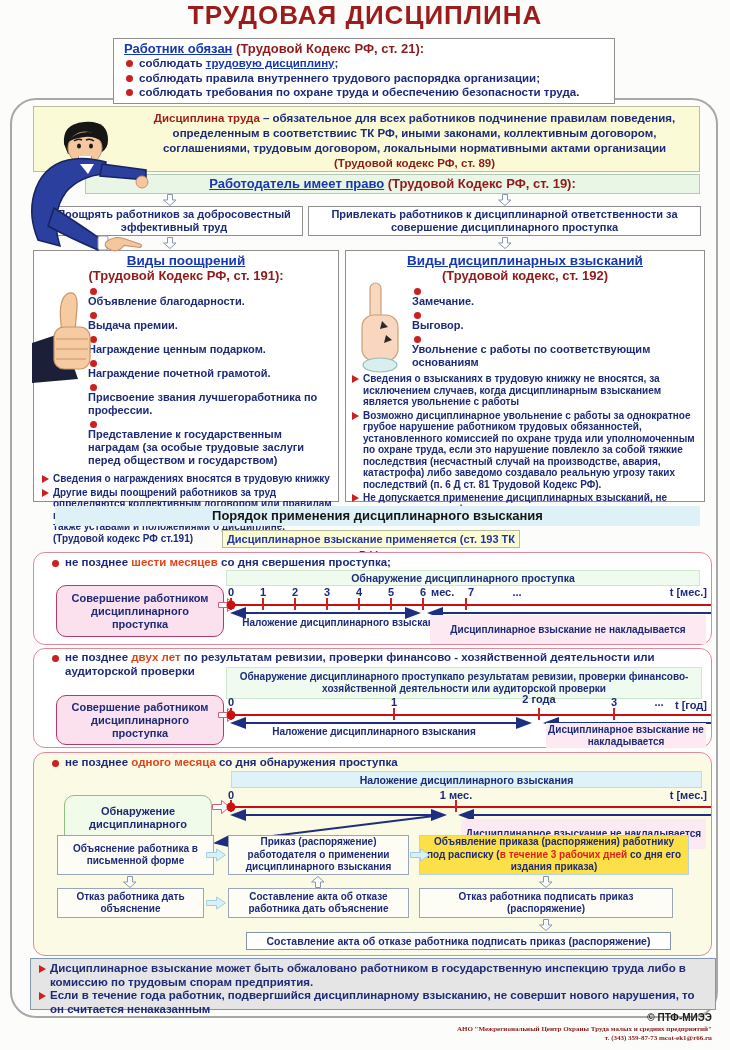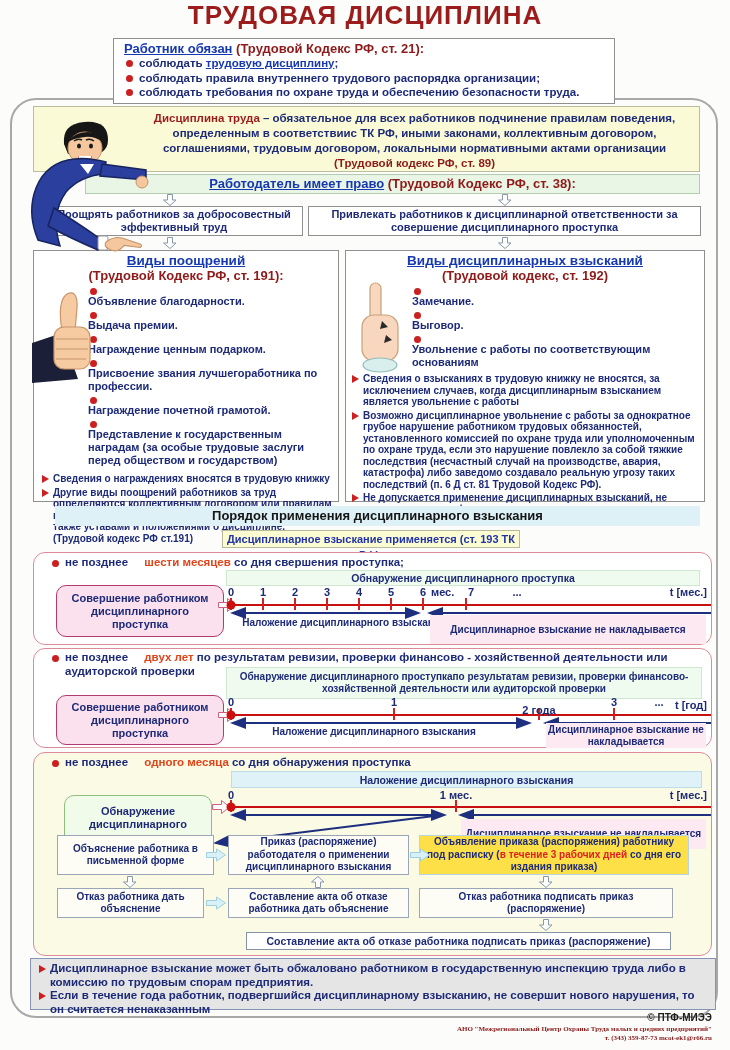--- a/index.html
+++ b/index.html
@@ -10,21 +10,21 @@
   .abs { position:absolute; }
 
   .title { left:0; top:5; width:730px; text-align:center; font-size:26px; letter-spacing:1px;
            color:#9c1b1b; }
 
   .frame { left:10; top:98px; left:10px; width:708px; height:920px;
            border:2px solid #a8a8a8; border-radius:26px; }
 
   .blue-u { color:#1638b0; text-decoration:underline; }
   .dred  { color:#8e1a1a; }
-  .hl    { color:#e04418;margin-left:13px; }
+  .hl    { color:#e04418; }
 
   .worker-box { left:113px; top:38px; width:502px; background:#fff; border:1.5px solid #8f8f8f;
                 padding:2px 10px 3px 10px; z-index:3; }
   .worker-box h2 { font-size:13px; }
   .blist { list-style:none; }
   .blist li { display:flex; align-items:flex-start; font-size:11.5px; line-height:14.5px; }
   .dot { flex:0 0 auto; width:7px; height:7px; border-radius:50%; background:#cc2020;
          margin:4px 6px 0 2px; }
 
   .def-box { left:33px; top:106px; width:667px; height:66px; background:#fafbd6;
@@ -140,21 +140,21 @@
       <path d="M78 46 L122 52 L122 62 L76 58 z" fill="#2b3f9e" stroke="#17245f" stroke-width="1.5"></path>
       <circle cx="118" cy="64" r="6" fill="#f4c79e" stroke="#c79468"></circle>
       <path d="M56 46 l8 10 l6 -10 z" fill="#fff"></path>
       <path d="M30 90 Q52 104 78 122 L74 132 Q46 120 24 108 z" fill="#2b3f9e" stroke="#17245f" stroke-width="1.5"></path>
       <rect x="74" y="118" width="10" height="14" rx="2" fill="#fff" stroke="#999"></rect>
       <path d="M82 124 q8 -6 16 -4 l18 6 q3 1.5 0 3.5 l-16 -2 q-6 8 -14 4 q-7 -3 -4 -7.5 z" fill="#f4c79e" stroke="#c79468" stroke-width="1.2"></path>
     </svg>
   </span>
 
   <div class="abs emp-band">
-    <span class="blue-u">Работодатель имеет право</span><span class="dred"> (Трудовой Кодекс РФ,  ст. 38):</span>
+    <span class="blue-u">Работодатель имеет право</span><span class="dred"> (Трудовой Кодекс РФ,  ст. 19):</span>
   </div>
 
   <span class="abs" style="left:163px;top:194px">
     <svg width="14" height="12">
         <path d="M4.5 .5 h5 v5.5 h3.5 L7 11.5 L.5 6 h4 z" fill="#fff" stroke="#8898aa"></path>
       </svg>
   </span>
   <span class="abs" style="left:498px;top:194px">
     <svg width="14" height="12">
         <path d="M4.5 .5 h5 v5.5 h3.5 L7 11.5 L.5 6 h4 z" fill="#fff" stroke="#8898aa"></path>
@@ -194,25 +194,25 @@
       <li>
           <span class="dot"></span>
           <span>Выдача премии.</span>
         </li>
       <li>
           <span class="dot"></span>
           <span>Награждение ценным подарком.</span>
         </li>
       <li>
           <span class="dot"></span>
+          <span>Награждение почетной грамотой.</span>
+        </li>
+      <li>
+          <span class="dot"></span>
           <span>Присвоение звания лучшегоработника по профессии.</span>
-        </li>
-      <li>
-          <span class="dot"></span>
-          <span>Награждение почетной грамотой.</span>
         </li>
       <li>
           <span class="dot"></span>
           <span>Представление к государственным наградам (за особые трудовые заслуги перед обществом и  государством)</span>
         </li>
     </ul>
     <ul class="vid-notes" style="margin:6px 6px 0 8px">
       <li>
           <span class="tri"></span>
           <span>Сведения о награждениях вносятся в трудовую книжку</span>
@@ -330,21 +330,21 @@
           <line x1="360" y1="59" x2="360" y2="71"></line>
         <line x1="505" y1="59" x2="505" y2="71"></line>
           <line x1="580" y1="59" x2="580" y2="71"></line>
       </g>
       <circle cx="197" cy="66" r="4.5" fill="#cc1010"></circle>
       <line x1="199" y1="74" x2="495" y2="74" stroke="#1d2f7e" stroke-width="2" marker-start="url(#ah)" marker-end="url(#ah)"></line>
       <line x1="512" y1="74" x2="677" y2="74" stroke="#1d2f7e" stroke-width="2" marker-start="url(#ah)"></line>
     </svg>
     <span class="tick" style="left:197px;top:47px">0</span>
     <span class="tick" style="left:360px;top:47px">1</span>
-    <span class="tick" style="left:505px;top:55px">2 года</span>
+    <span class="tick" style="left:505px;top:44px">2 года</span>
     <span class="tick" style="left:580px;top:47px">3</span>
     <span class="tick" style="left:625px;top:47px">...</span>
     <span class="tick-raw" style="right:4px;top:50px">t [год]</span>
     <div class="tl-lbl" style="left:230px;top:77px;width:220px">Наложение дисциплинарного взыскания</div>
     <div class="pinkzone" style="left:512px;top:74px;width:160px;height:25px">Дисциплинарное взыскание не накладывается</div>
   </div>
 
   <div class="abs tl-sec" style="top:752px;height:204px;background:#fbfae4">
     <div class="tl-bullet" style="left:16px;top:3px">
       <span class="dot"></span>

